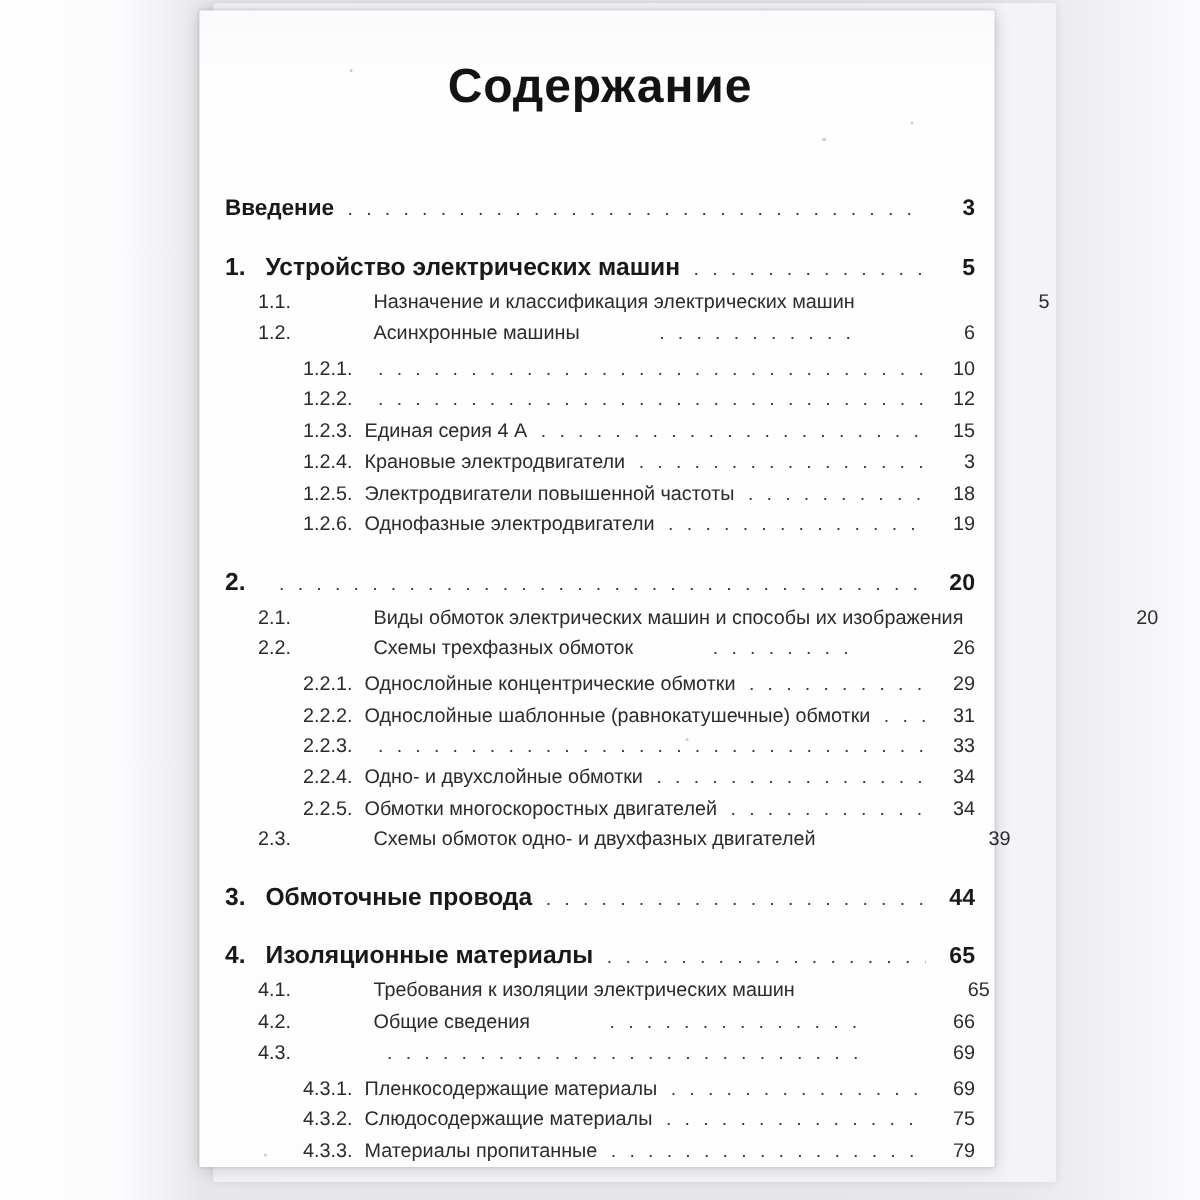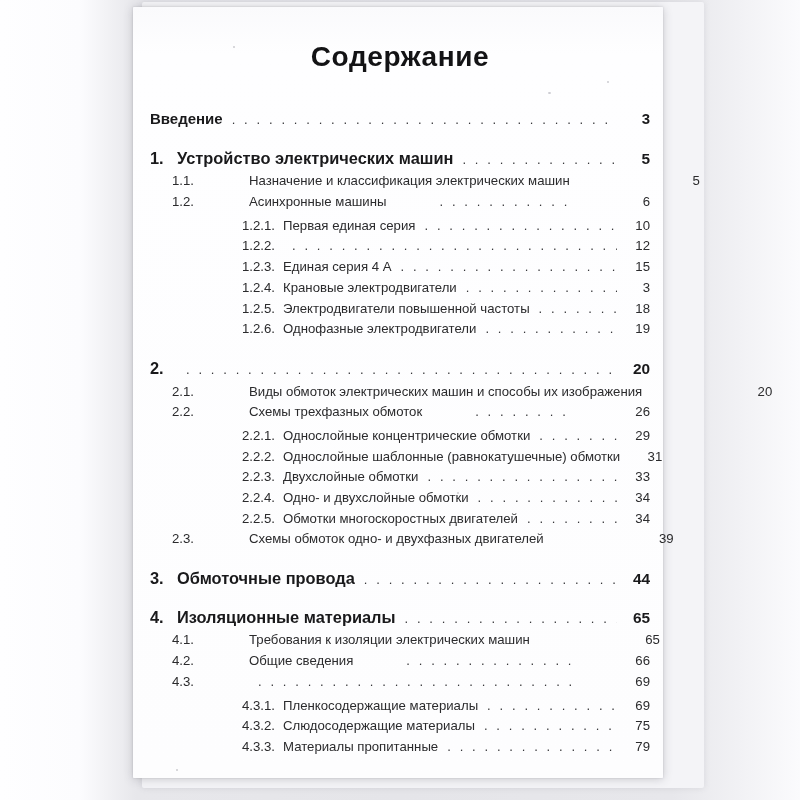--- a/index.html
+++ b/index.html
@@ -26,21 +26,21 @@
     width: 530px; height: 771px;
     box-sizing: border-box;
     padding: 0 13px 0 17px;
     background: linear-gradient(180deg, #fafafc 0%, #fefeff 6%, #fdfdfe 100%);
     border-radius: 1px;
     box-shadow: 0 1px 10px rgba(70,70,85,.25), 0 0 2px rgba(90,90,105,.25);
   }
   .title {
     margin: 34px 0 0 0;
     text-align: center;
-    font-size: 28px; line-height: 32px;
+    font-size: 32px; line-height: 32px;
     font-weight: bold;
     letter-spacing: .6px;
     color: #131315;
   }
   .toc { margin: 0; }
   .row {
     display: flex;
     align-items: baseline;
     height: 20.7px; line-height: 20.7px;
     font-size: 13.2px;
@@ -63,23 +63,23 @@
 
   .lvl0 { font-weight: bold; font-size: 15px; color: #19191b; }
   .sec  { font-size: 16.4px; }
   .sec .num { width: 27px; }
   .sec .pg  { font-size: 15.4px; }
   .lvl0 .pg { font-weight: bold; }
 
   .lvl1 { padding-left: 22px; gap: 44px; }
   .lvl1 .num { width: 33px; }
   .lvl2 { padding-left: 52px; }
-  .lvl2 .num { width: 41px; margin-left: 40px; }
-
-  .row-intro   { margin-top: 36px; }
+  .lvl2 .num { width: 41px; }
+
+  .row-intro   { margin-top: 56px; }
   .gap-section { margin-top: 18px; }
   .deeper      { margin-top: 3px; }
 
   .speck {
     position: absolute;
     width: 2px; height: 2px;
     border-radius: 50%;
     background: #8f8f98;
     opacity: .45;
   }
@@ -112,21 +112,20 @@
     <span class="pg">5</span>
   </div>
         <div class="row lvl1">
     <span class="num">1.2.</span>
     <span class="label">Асинхронные машины</span>
     <span class="dots">. . . . . . . . . . . . . . . . . . . . . . . . . . . . . . . . . . . . . . . . . . . . . . . . . . . . . . . . . . . . . . . . . . . . . . . . . . . . . . . .</span>
     <span class="pg">6</span>
   </div>
         <div class="row lvl2 deeper">
     <span class="num">1.2.1.</span>
-    <span class="label">Первая единая серия</span>
     <span class="dots">. . . . . . . . . . . . . . . . . . . . . . . . . . . . . . . . . . . . . . . . . . . . . . . . . . . . . . . . . . . . . . . . . . . . . . . . . . . . . . . .</span>
     <span class="pg">10</span>
   </div>
         <div class="row lvl2">
     <span class="num">1.2.2.</span>
     <span class="dots">. . . . . . . . . . . . . . . . . . . . . . . . . . . . . . . . . . . . . . . . . . . . . . . . . . . . . . . . . . . . . . . . . . . . . . . . . . . . . . . .</span>
     <span class="pg">12</span>
   </div>
         <div class="row lvl2">
     <span class="num">1.2.3.</span>
@@ -176,21 +175,20 @@
     <span class="pg">29</span>
   </div>
         <div class="row lvl2">
     <span class="num">2.2.2.</span>
     <span class="label">Однослойные шаблонные (равнокатушечные) обмотки</span>
     <span class="dots">. . . . . . . . . . . . . . . . . . . . . . . . . . . . . . . . . . . . . . . . . . . . . . . . . . . . . . . . . . . . . . . . . . . . . . . . . . . . . . . .</span>
     <span class="pg">31</span>
   </div>
         <div class="row lvl2">
     <span class="num">2.2.3.</span>
-    <span class="label">Двухслойные обмотки</span>
     <span class="dots">. . . . . . . . . . . . . . . . . . . . . . . . . . . . . . . . . . . . . . . . . . . . . . . . . . . . . . . . . . . . . . . . . . . . . . . . . . . . . . . .</span>
     <span class="pg">33</span>
   </div>
         <div class="row lvl2">
     <span class="num">2.2.4.</span>
     <span class="label">Одно- и двухслойные обмотки</span>
     <span class="dots">. . . . . . . . . . . . . . . . . . . . . . . . . . . . . . . . . . . . . . . . . . . . . . . . . . . . . . . . . . . . . . . . . . . . . . . . . . . . . . . .</span>
     <span class="pg">34</span>
   </div>
         <div class="row lvl2">

